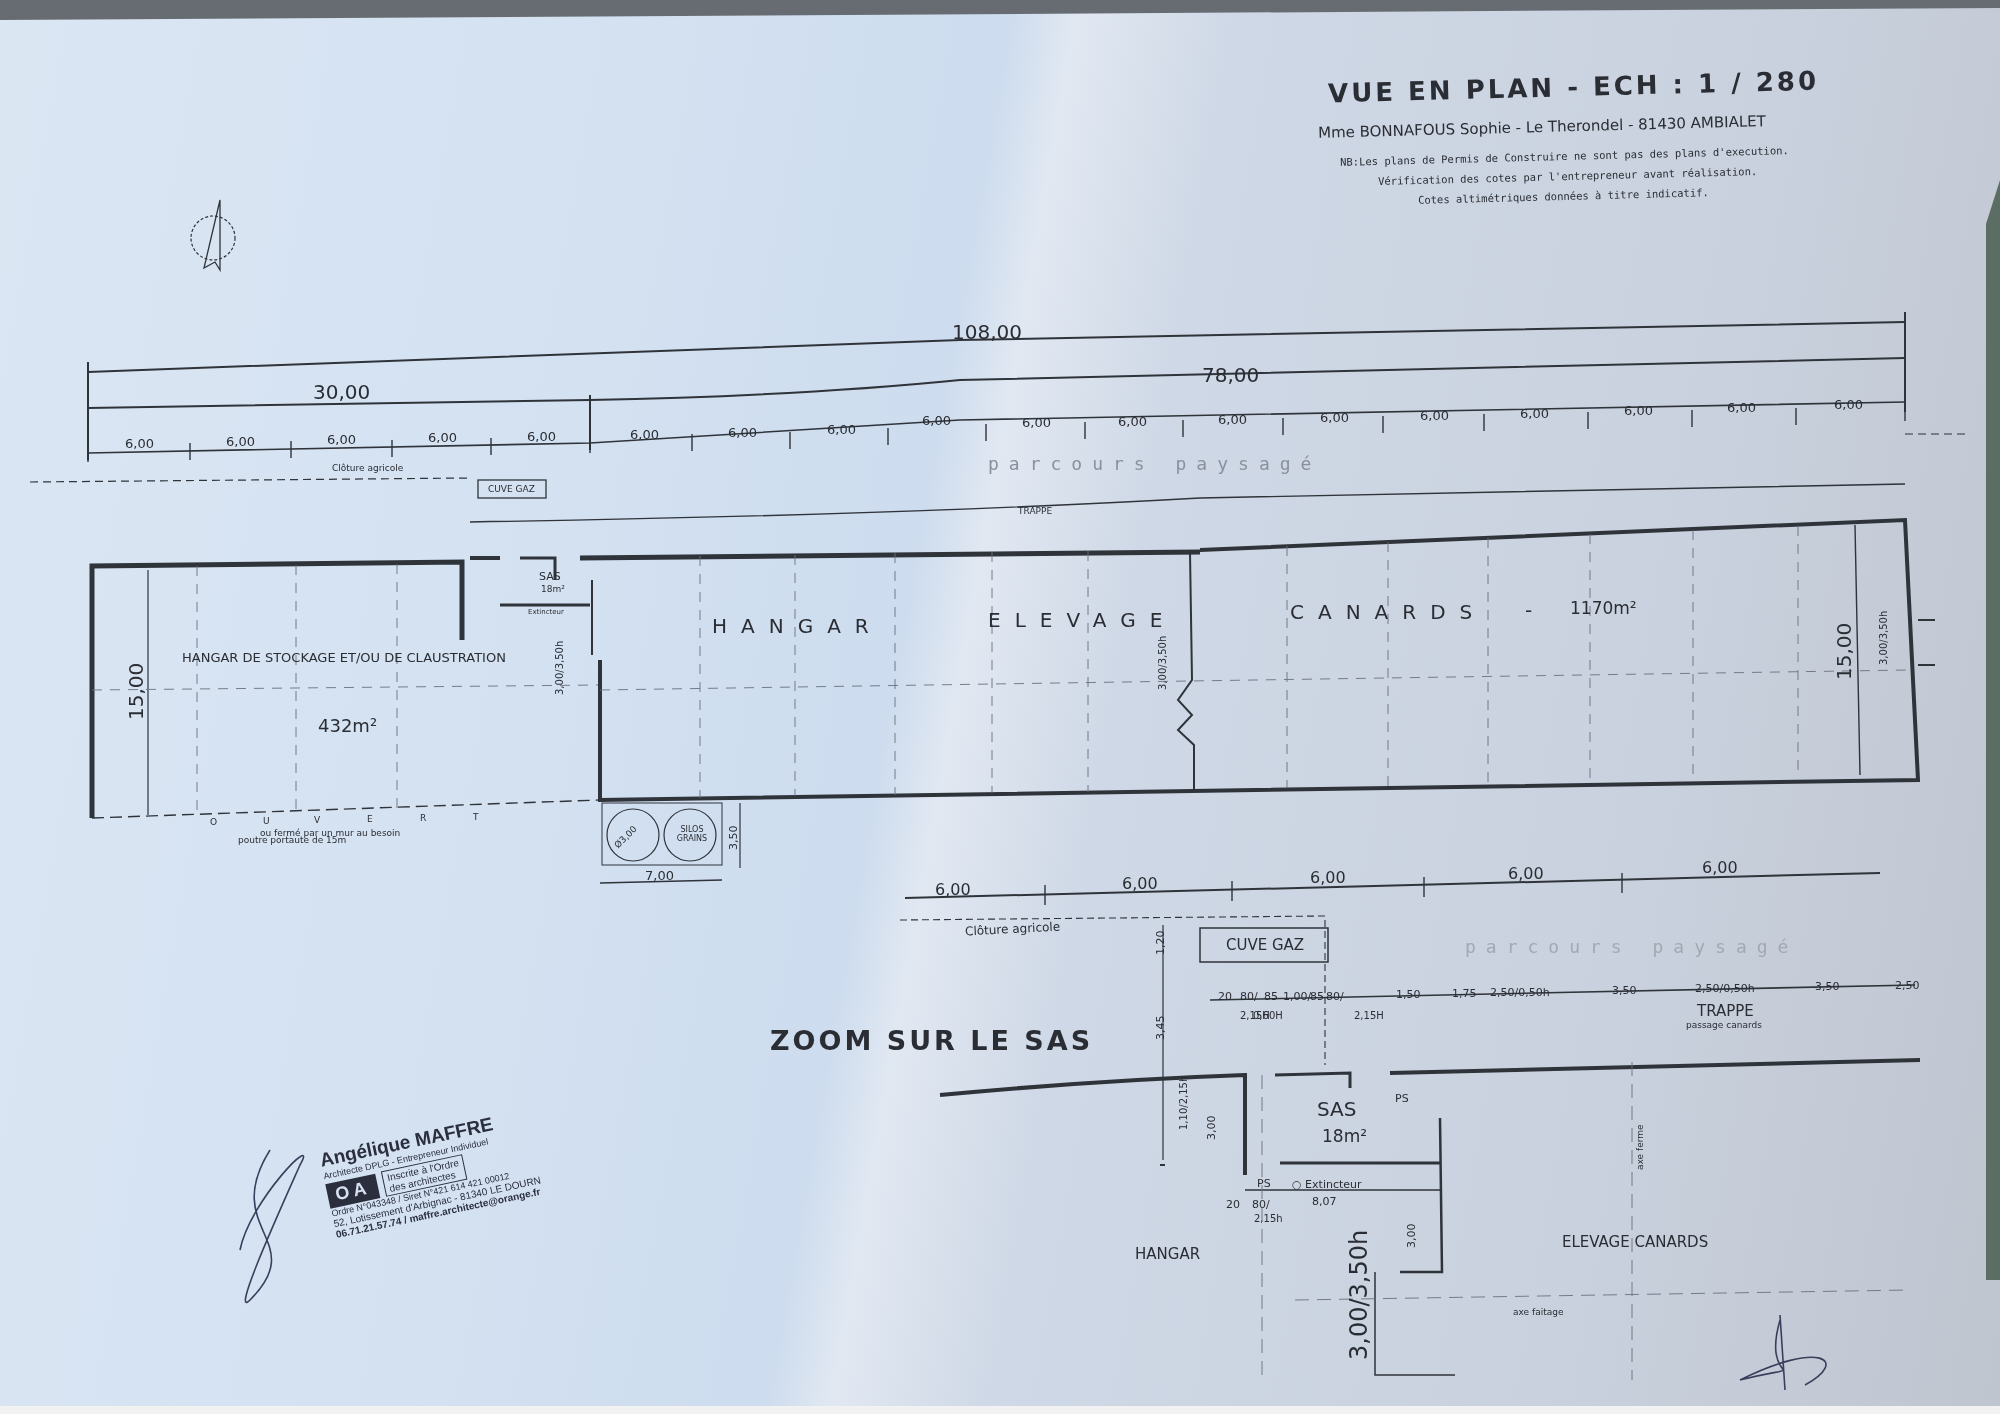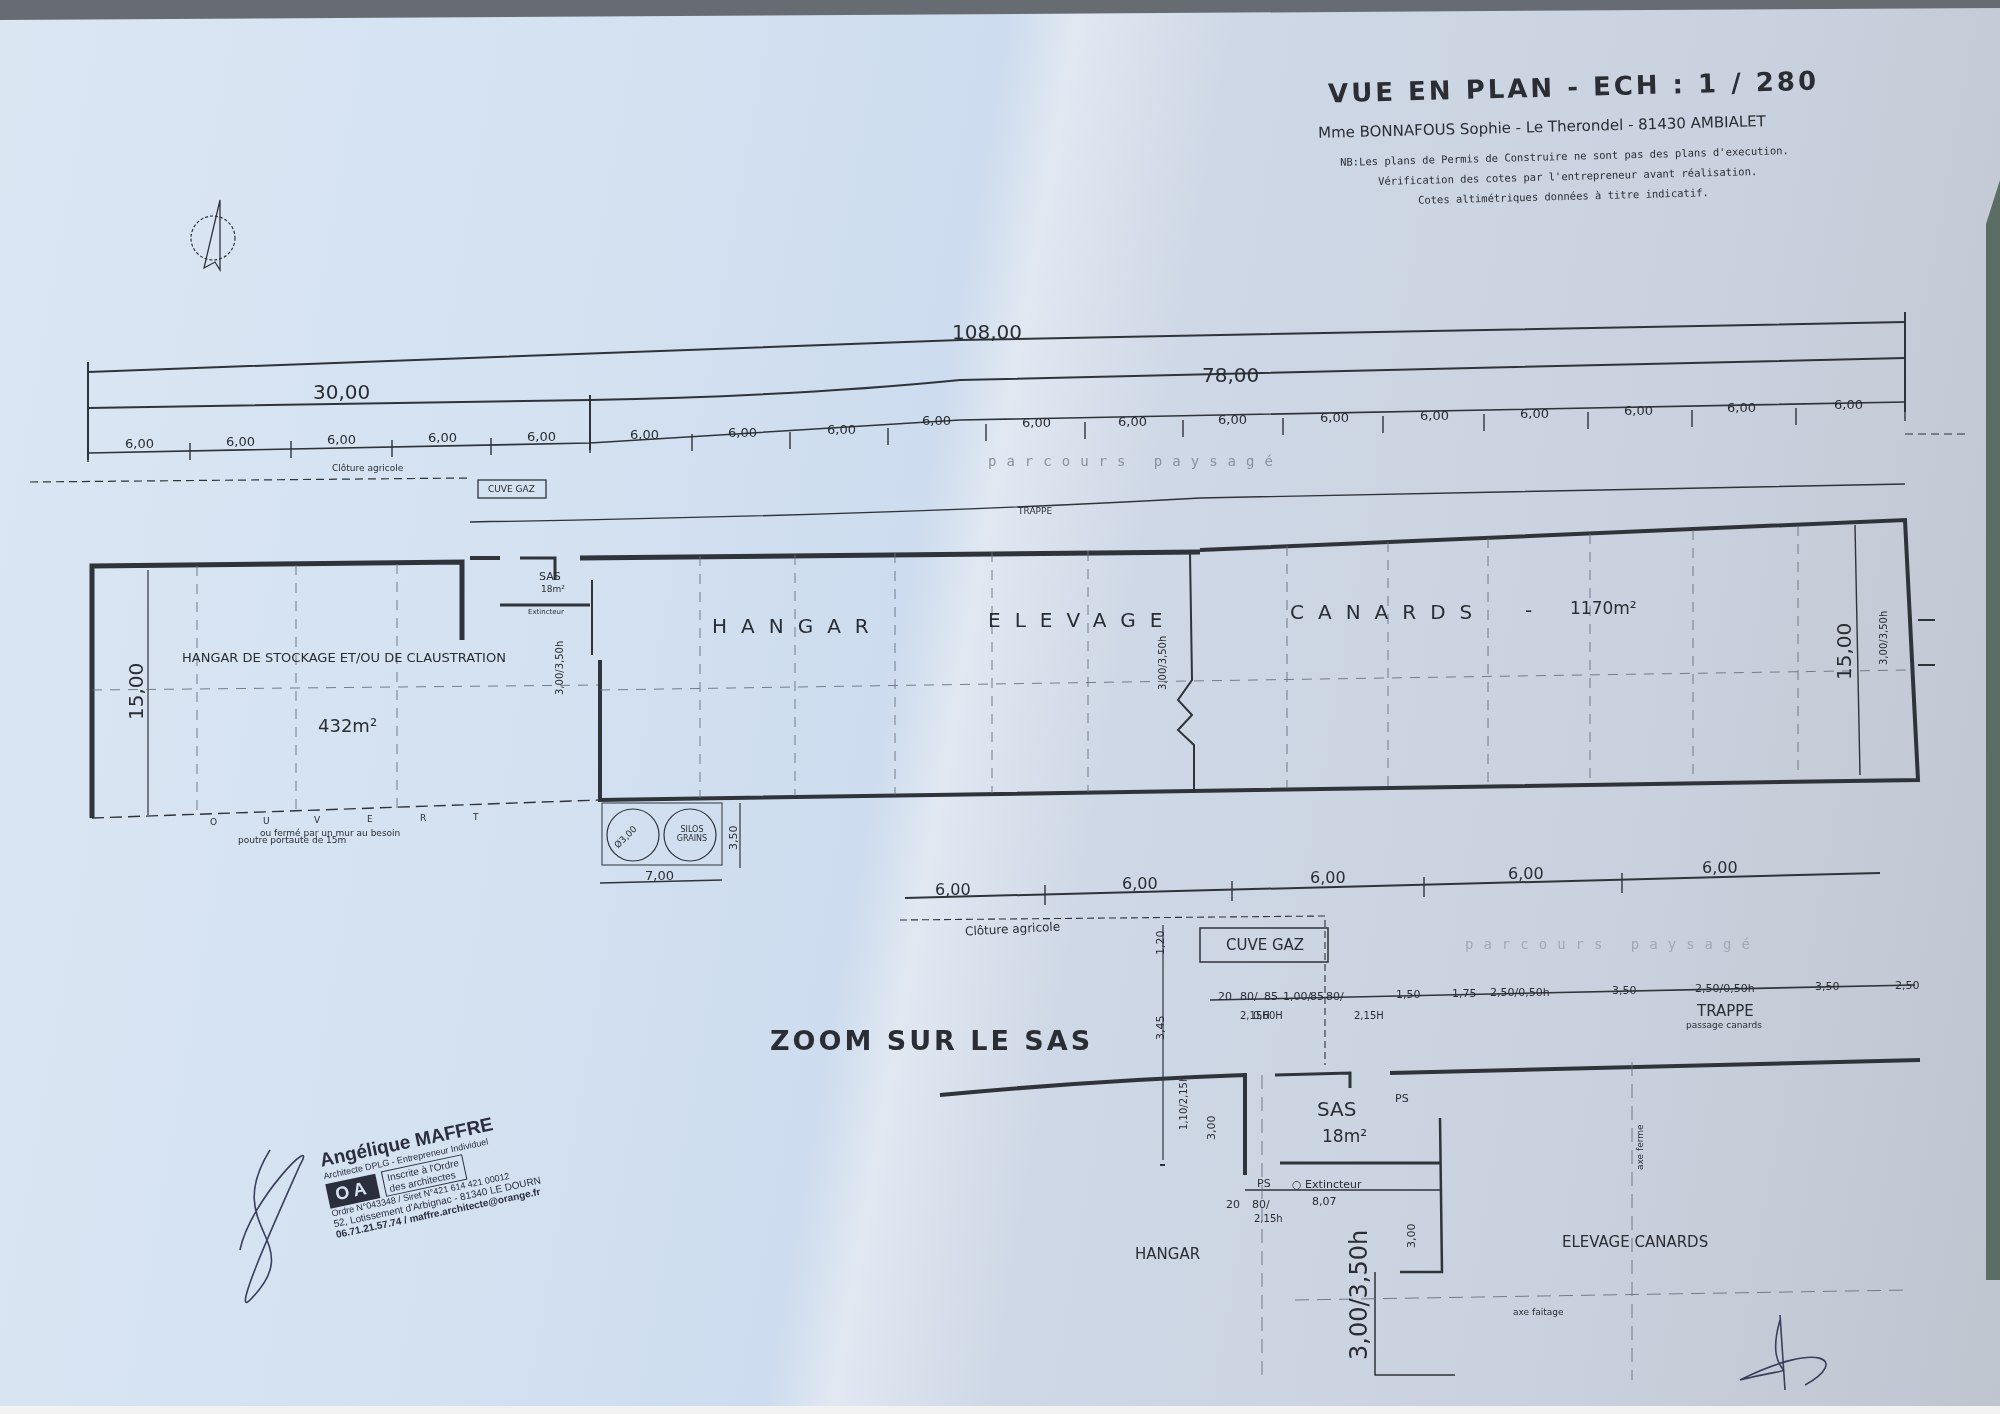--- a/index.html
+++ b/index.html
@@ -12,21 +12,21 @@
   svg{position:absolute;left:0;top:0;}
   .t{position:absolute;white-space:nowrap;color:#2a2d33;}
   .title{font-family:"DejaVu Sans",sans-serif;font-weight:bold;font-size:26px;letter-spacing:3px;transform:rotate(-1.5deg);}
   .sub{font-family:"DejaVu Sans",sans-serif;font-size:15px;transform:rotate(-1.5deg);}
   .nb{font-family:"DejaVu Sans Mono",monospace;font-size:10.5px;transform:rotate(-1.5deg);}
   .dim{font-family:"DejaVu Sans",sans-serif;font-size:13px;}
   .dimL{font-family:"DejaVu Sans",sans-serif;font-size:20px;}
   .room{font-family:"DejaVu Sans",sans-serif;font-size:20px;letter-spacing:14px;}
   .small{font-family:"DejaVu Sans",sans-serif;font-size:12px;}
   .tiny{font-family:"DejaVu Sans",sans-serif;font-size:9px;}
-  .faint{color:#8a919c;letter-spacing:10px;font-size:14px;font-family:"DejaVu Sans Mono",monospace;}
+  .faint{color:#8a919c;letter-spacing:10px;font-size:18px;font-family:"DejaVu Sans Mono",monospace;}
   .zoomtitle{font-family:"DejaVu Sans",sans-serif;font-weight:bold;font-size:27px;letter-spacing:3px;}
   .stamp{transform:rotate(-12deg);transform-origin:left top;}
   .vert{transform:rotate(-90deg);transform-origin:left top;}
 </style>
 </head>
 <body>
 
 <div class="sheet"></div>
 <div class="topband"></div>
 <div class="rightedge"></div>

